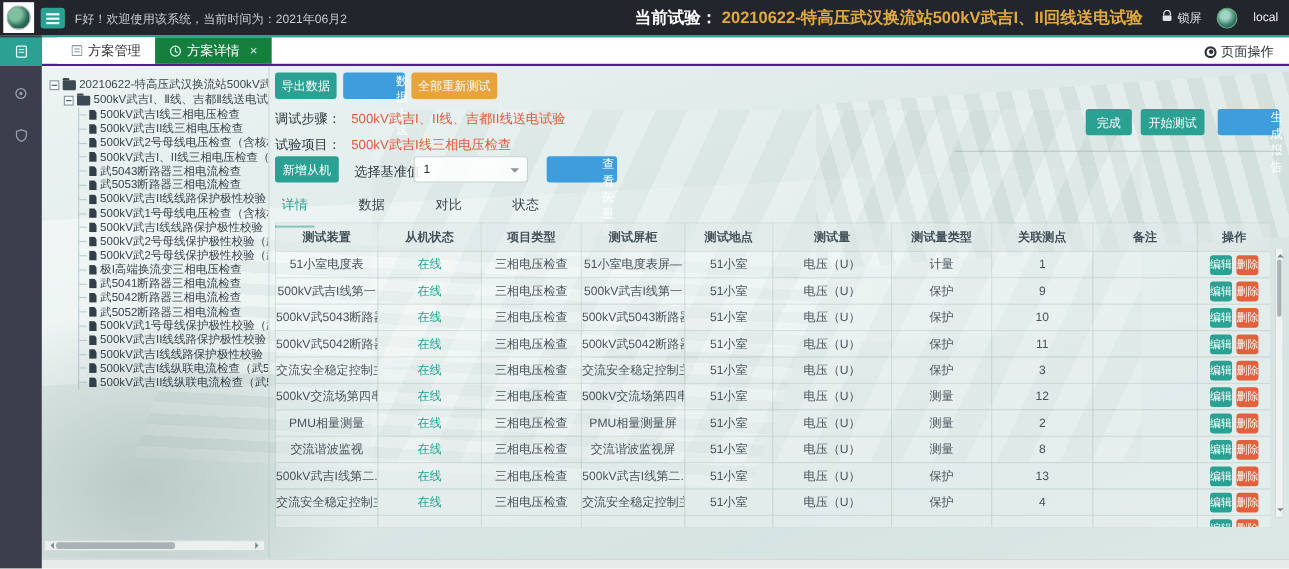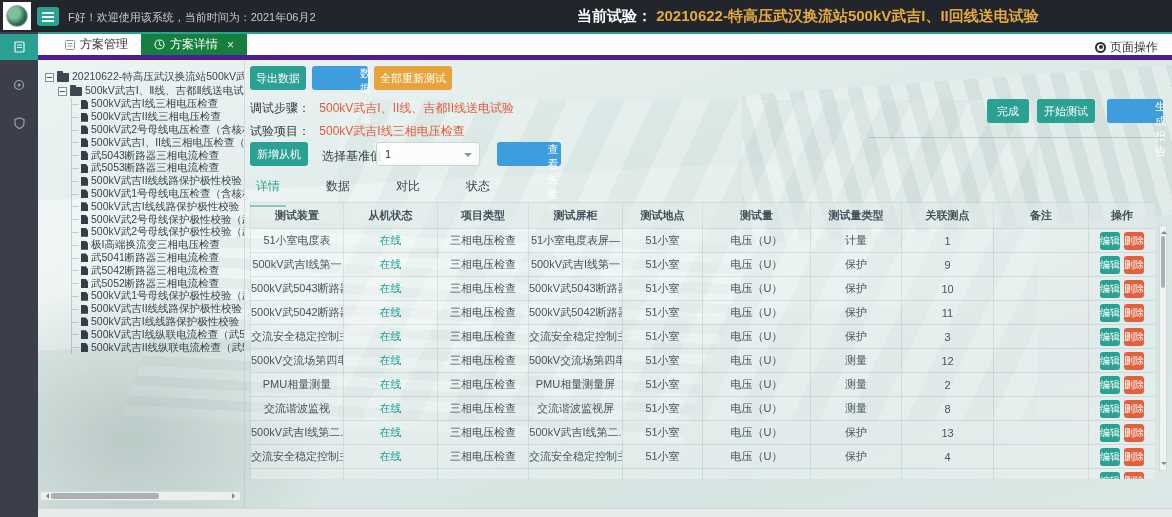--- a/index.html
+++ b/index.html
@@ -15,21 +15,21 @@
   .greeting { position:absolute; left:68px; top:10px; font-size:11px; color:#c7cbd1; white-space:nowrap; }
   .title { position:absolute; left:577px; top:7px; white-space:nowrap; font-size:15px; font-weight:bold; }
   .t-label { color:#ffffff; }
   .t-value { color:#e2a93e; }
   .top-right { position:absolute; right:10px; top:0; height:32px; display:flex; align-items:center; gap:14px; }
   .lock { display:flex; align-items:center; gap:4px; font-size:11px; color:#dfe2e6; cursor:pointer; }
   .avatar { width:19px; height:19px; border-radius:50%; background:radial-gradient(circle at 40% 35%, #9fd3c2 0 25%, #3a7f6d 60%, #203a36 100%); border:1px solid #6a7; }
   .user { font-size:11px; color:#eceef0; }
 
   
-  .tabbar { position:absolute; left:38px; top:32px; width:1134px; height:28px; background:#ffffff; border-top:2px solid #2aa192; border-bottom:5px solid #4c1d95; z-index:20; display:flex; align-items:stretch; }
+  .tabbar { position:absolute; left:38px; top:32px; width:1134px; height:28px; background:#ffffff; border-top:2px solid #2aa192; border-bottom:2px solid #4c1d95; z-index:20; display:flex; align-items:stretch; }
   .tab { display:flex; align-items:center; gap:5px; padding:0 13px; font-size:12px; color:#333; cursor:pointer; }
   .tab-plain { margin-left:14px; background:#fff; }
   .tab-active { background:#15803d; color:#fff; }
   .tab-close { margin-left:4px; font-size:12px; color:#d8efe9; cursor:pointer; }
   .tab-ico svg { display:block; }
   .page-action { position:absolute; right:14px; top:0; height:26px; display:flex; align-items:center; gap:4px; font-size:12px; color:#2b3338; cursor:pointer; }
   .radio-icon { width:11px; height:11px; border-radius:50%; border:2px solid #2b3338; position:relative; }
   .radio-icon::after { content:""; position:absolute; left:1.5px; top:1.5px; width:4px; height:4px; border-radius:50%; background:#2b3338; }
 
   
@@ -133,20 +133,33 @@
     </div>
     <button class="hamburger">
       <span></span>
         <span></span>
         <span></span>
     </button>
     <div class="greeting">F好！欢迎使用该系统，当前时间为：2021年06月2</div>
     <div class="title">
       <span class="t-label">当前试验：</span>
       <span class="t-value">20210622-特高压武汉换流站500kV武吉I、II回线送电试验</span>
+    </div>
+    <div class="top-right">
+      <div class="lock">
+        <span>
+          <svg width="10" height="11" viewBox="0 0 10 11">
+              <path d="M2 5V3.5a3 3 0 0 1 6 0V5" fill="none" stroke="#dfe2e6" stroke-width="1.2"></path>
+              <rect x="1" y="5" width="8" height="5" rx="1" fill="#dfe2e6"></rect>
+            </svg>
+        </span>
+        <span>锁屏</span>
+      </div>
+      <div class="avatar"></div>
+      <span class="user">local</span>
     </div>
   </header>
 
   <nav class="sidebar">
     <div class="side-item active">
       <span class="side-glyph">
         <svg width="11" height="12" viewBox="0 0 11 12">
             <rect x="1" y="1" width="9" height="10" rx="1" fill="none" stroke="#eafaf7" stroke-width="1.2"></rect>
             <line x1="3" y1="4" x2="8" y2="4" stroke="#eafaf7"></line>
             <line x1="3" y1="6.5" x2="8" y2="6.5" stroke="#eafaf7"></line>

